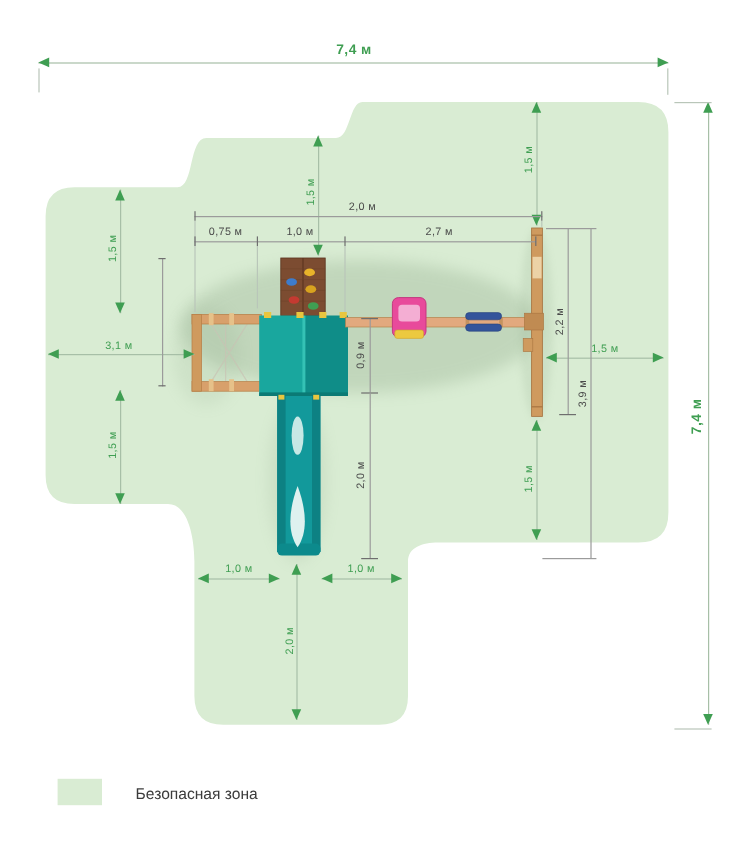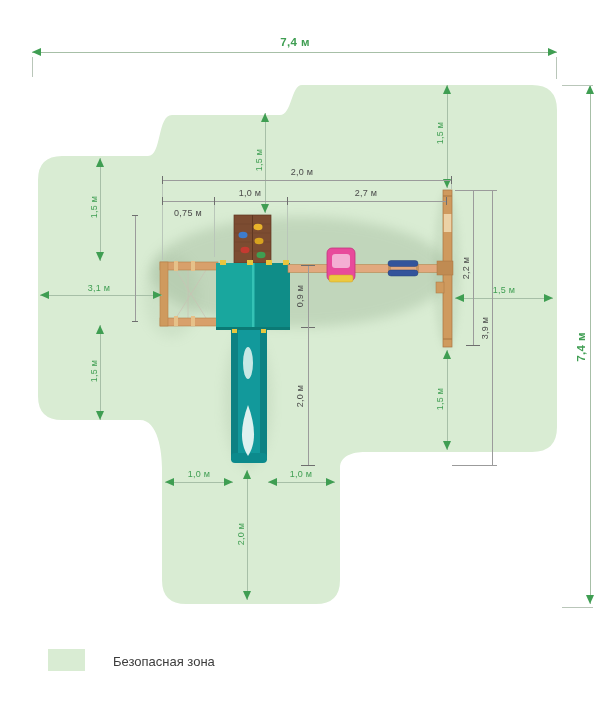--- a/index.html
+++ b/index.html
@@ -223,21 +223,21 @@
   </div>
 
   <div>
     <div class="sln" style="left:162px;top:201px;width:285px;height:1px;"></div>
     <div class="tk" style="left:162px;top:197px;width:1px;height:8px;"></div>
     <div class="tk" style="left:214px;top:197px;width:1px;height:8px;"></div>
     <div class="tk" style="left:287px;top:197px;width:1px;height:8px;"></div>
     <div class="tk" style="left:446px;top:197px;width:1px;height:8px;"></div>
     <div class="ext" style="left:214px;top:205px;width:1px;height:52px;"></div>
     <div class="ext" style="left:287px;top:205px;width:1px;height:55px;"></div>
-    <span class="slab" style="left:188px;top:193px;margin-top:20px;">0,75 м</span>
+    <span class="slab" style="left:188px;top:193px;">0,75 м</span>
     <span class="slab" style="left:250px;top:193px;">1,0 м</span>
     <span class="slab" style="left:366px;top:193px;">2,7 м</span>
   </div>
 
   <div>
     <div class="sln" style="left:308px;top:265px;width:1px;height:62px;"></div>
     <div class="tk" style="left:301px;top:265px;width:14px;height:1px;"></div>
     <div class="tk" style="left:301px;top:327px;width:14px;height:1px;"></div>
     <span class="slab rot" style="left:300px;top:296px;">0,9 м</span>
   </div>

